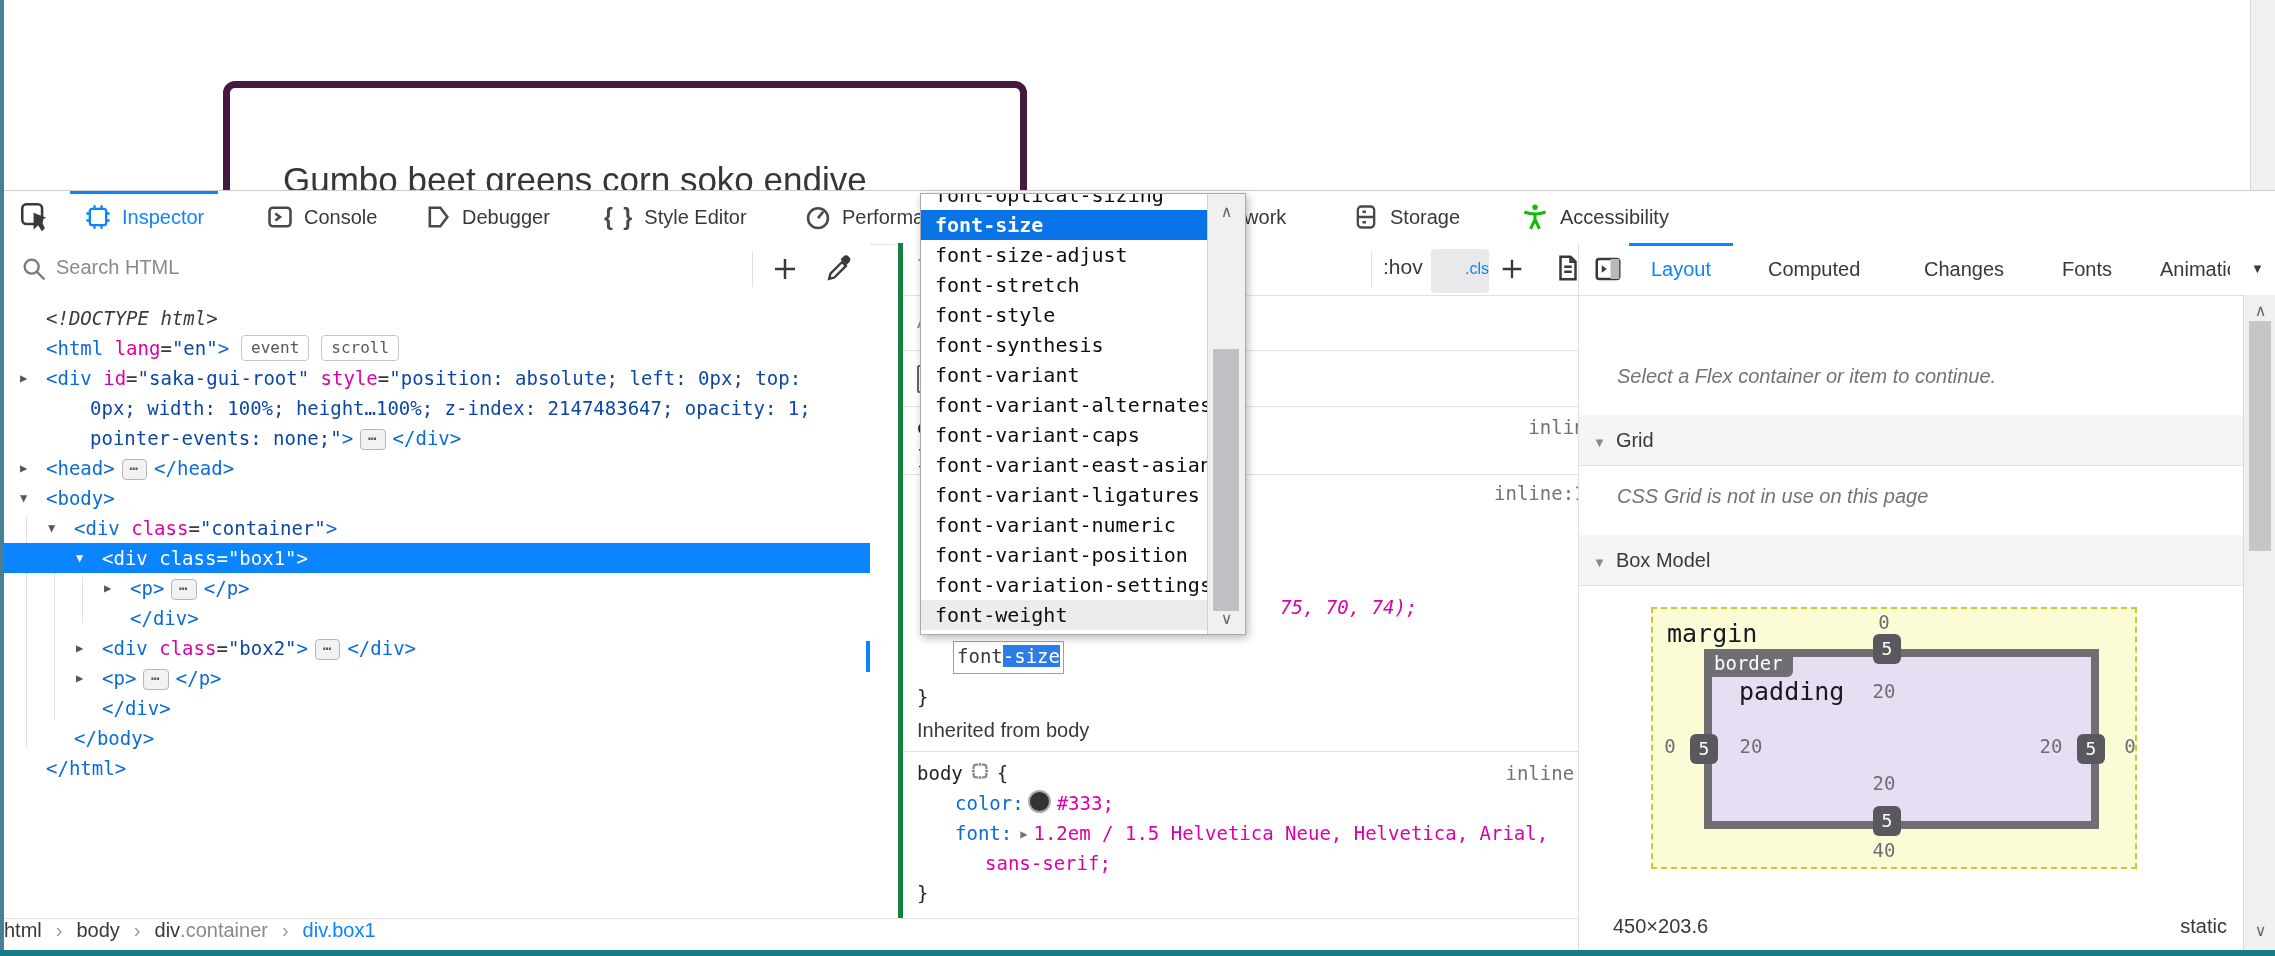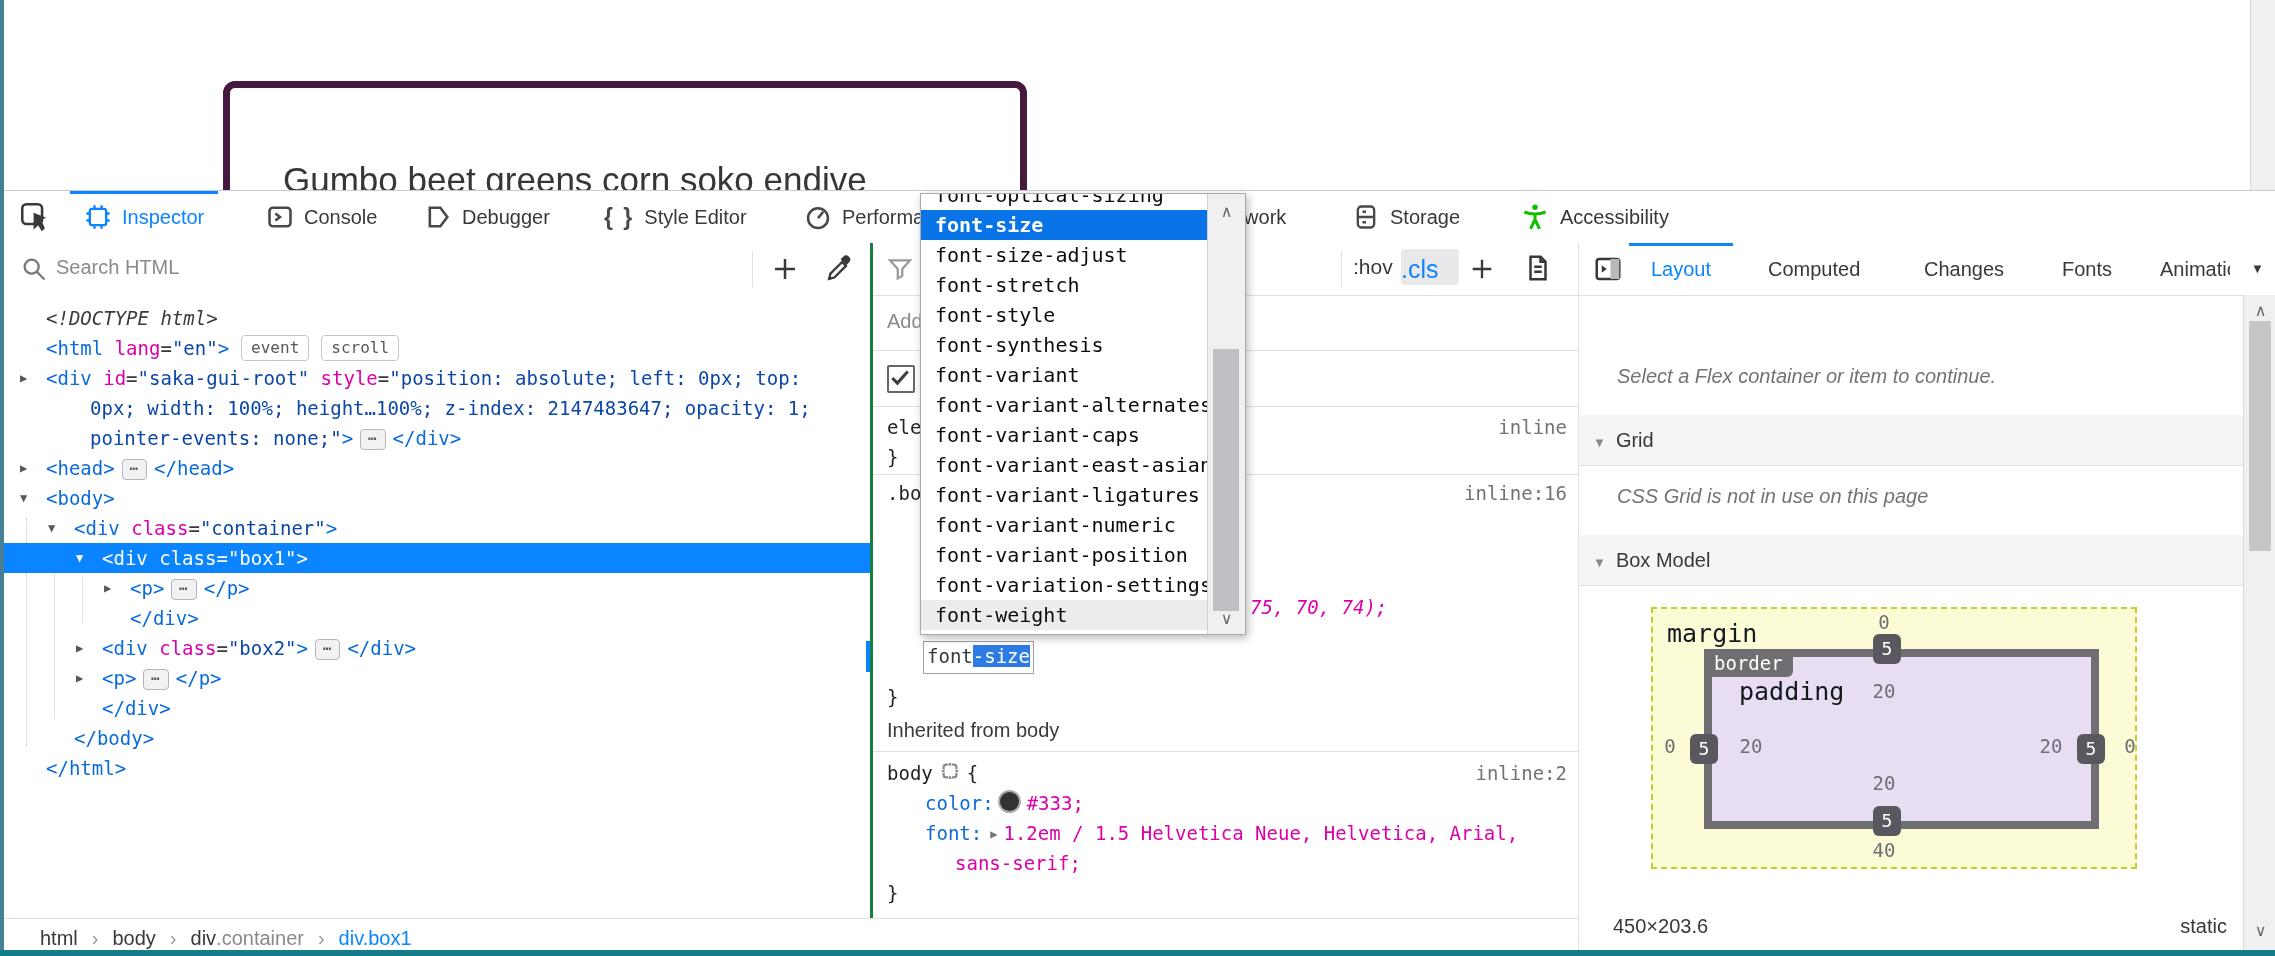--- a/index.html
+++ b/index.html
@@ -44,26 +44,26 @@
   .c-d{color:#3b3b3b;font-style:italic;} .c-t{color:#0a6bdb;} .c-a{color:#dd00a9;}
   .c-v{color:#0c47a8;} .c-p{color:#38383d;}
   .chip{display:inline-block;margin:0 7px;padding:0 7px;background:#f2f2f4;border:1px solid #b6b6ba;
         border-radius:4px;color:#58585c;font-size:14px;font-weight:bold;letter-spacing:1px;
         height:19px;line-height:16px;vertical-align:2px;}
   .badge{display:inline-block;margin-left:12px;padding:0 9px;border:1px solid #c6c6ca;border-radius:4px;
          background:#fff;color:#58585c;font-size:16px;height:24px;line-height:23px;vertical-align:2px;}
   .guide{position:absolute;width:1px;background:#dfdfe4;}
   .splitter-highlight{left:866px;top:641px;width:4px;height:31px;background:#0a84ff;}
   
-  .rules-panel{left:870px;top:243px;width:708px;height:675px;background:#fff;border-left:3px solid #15803d;overflow:hidden;}
+  .rules-panel{left:898px;top:243px;width:708px;height:675px;background:#fff;border-left:5px solid #15803d;overflow:hidden;}
   .rules-toolbar{position:absolute;left:0;top:0;width:708px;height:52px;border-bottom:1px solid #e0e0e2;}
   .rt-sep{position:absolute;left:468px;top:8px;width:1px;height:36px;background:#e0e0e2;}
   .hov-label{position:absolute;left:480px;top:12px;font-size:21px;color:#38383d;}
-  .cls-chip{position:absolute;left:528px;top:6px;width:58px;height:36px;background:#e9e9ec;border-radius:4px;
-            color:#0a84ff;font-size:25px;text-align:left;line-height:40px;}
+  .cls-chip{position:absolute;left:528px;top:6px;width:58px;height:44px;background:#e9e9ec;border-radius:4px;
+            color:#0a84ff;font-size:16px;text-align:right;line-height:40px;}
   .rline{position:absolute;font-family:"DejaVu Sans Mono",monospace;font-size:19px;line-height:30px;white-space:nowrap;}
   .loc{position:absolute;right:14px;font-family:"DejaVu Sans Mono",monospace;font-size:19px;line-height:30px;color:#737373;}
   .sel-ink{color:#22222a;} .prop{color:#0a6bdb;} .mag{color:#dd00a9;}
   .rule-sep{position:absolute;left:0;width:708px;height:1px;background:#e0e0e2;}
   .addcls-row{position:absolute;left:0;top:53px;width:708px;height:54px;border-bottom:1px solid #e0e0e2;}
   .addcls-ph{position:absolute;left:14px;top:14px;font-size:20px;color:#8a8a8e;}
   .check-row{position:absolute;left:0;top:108px;width:708px;height:55px;border-bottom:1px solid #e0e0e2;}
   .checkbox{position:absolute;left:14px;top:14px;width:24px;height:24px;border:2px solid #65656b;border-radius:2px;background:#fff;}
   .checkbox svg{position:absolute;left:2px;top:3px;}
   .cls-name{position:absolute;left:56px;top:12px;font-family:"DejaVu Sans Mono",monospace;font-size:19px;color:#22222a;}
@@ -111,21 +111,21 @@
               border:2px dashed #57a8dd;box-sizing:border-box;text-align:center;line-height:42px;
               font-family:"DejaVu Sans Mono",monospace;font-size:20px;color:#16191d;}
   .bm-label{position:absolute;font-family:"DejaVu Sans Mono",monospace;font-size:25px;color:#16191d;}
   .border-chip{position:absolute;left:125px;top:406px;background:#6e6e73;color:#fff;
                font-family:"DejaVu Sans Mono",monospace;font-size:19px;padding:3px 10px;border-radius:2px 2px 6px 0;}
   .bm-badge{position:absolute;width:28px;height:30px;background:#58585e;color:#fff;border-radius:6px;
             font-family:"DejaVu Sans Mono",monospace;font-size:18px;text-align:center;line-height:30px;}
   .bm-footer{position:absolute;font-size:20px;color:#38383d;}
   
   .breadcrumbs{left:4px;top:918px;width:1574px;height:32px;background:#fff;border-top:1px solid #e0e0e2;
-               display:flex;align-items:flex-end;padding-left:36px;box-sizing:border-box;font-size:20px;}
+               display:flex;align-items:flex-start;box-sizing:border-box;font-size:20px;}
   .crumb{display:flex;align-items:center;}
   .b-main{color:#38383d;} .b-dim{color:#8a8a8e;} .b-sel{color:#0a84ff;}
   .crumb-sep{color:#9a9a9e;font-size:20px;margin:0 14px;}
 </style>
 </head>
 <body>
 
 <div class="canvas">
 
   <div class="abs page">

